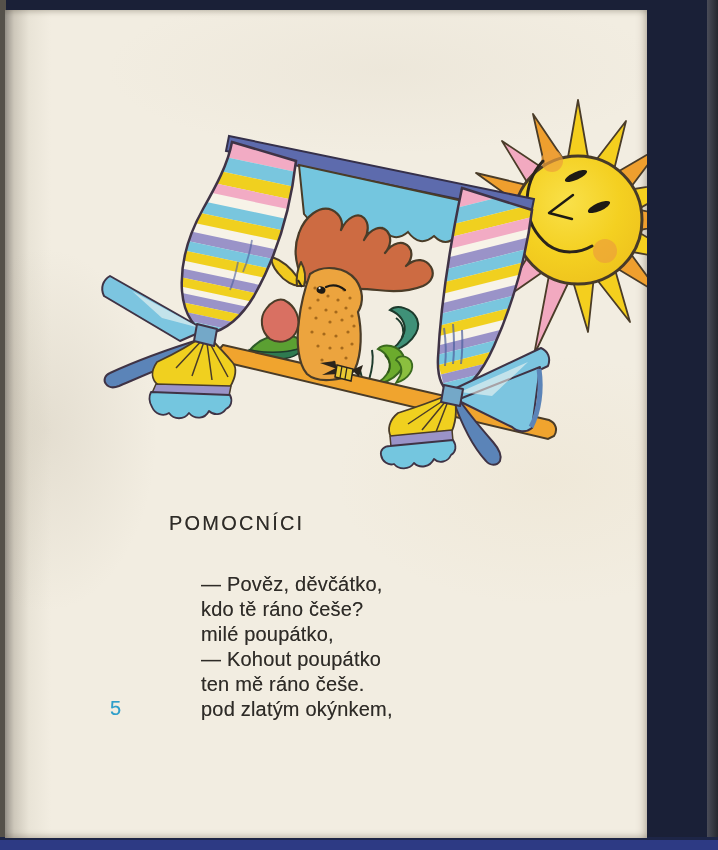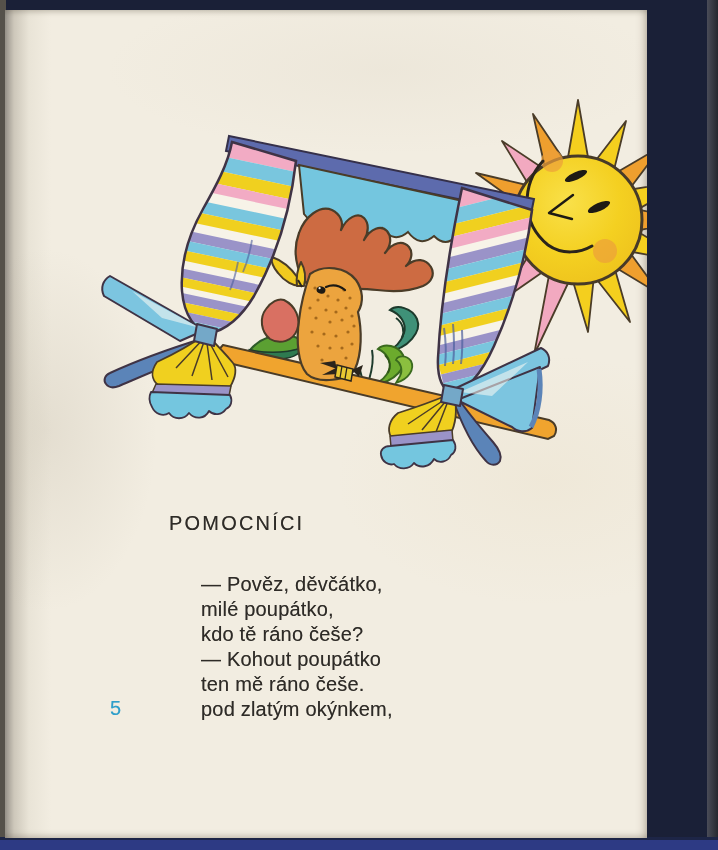--- a/index.html
+++ b/index.html
@@ -243,22 +243,22 @@
             <path d="M 390,436 L 452,430 L 453,441 L 391,447 Z" fill="#9a93c8" stroke="#4a3c28" stroke-width="1.5"></path>
             <path d="M 390,446 L 453,440 C 457,446 456,452 451,455 C 448,462 439,464 434,459 C 430,467 420,469 414,463 C 409,470 399,470 394,464 C 388,466 382,461 381,455 C 380,450 384,446 390,446 Z" fill="#74c6df" stroke="#3f3345" stroke-width="1.8"></path>
           </g>
           <path d="M 444,385 L 463,389 L 460,406 L 441,402 Z" fill="#74a8c8" stroke="#3f3345" stroke-width="2"></path>
         </g>
       </svg>
 
       <h1 class="title">POMOCNÍCI</h1>
       <div class="poem">
         <p>— Pověz, děvčátko,</p>
+        <p>kdo tě ráno češe?</p>
         <p>milé poupátko,</p>
-        <p>kdo tě ráno češe?</p>
         <p>— Kohout poupátko</p>
         <p>ten mě ráno češe.</p>
         <p>pod zlatým okýnkem,</p>
       </div>
       <div class="pageno">5</div>
 
     </div>
   </div>
 </div>
 

